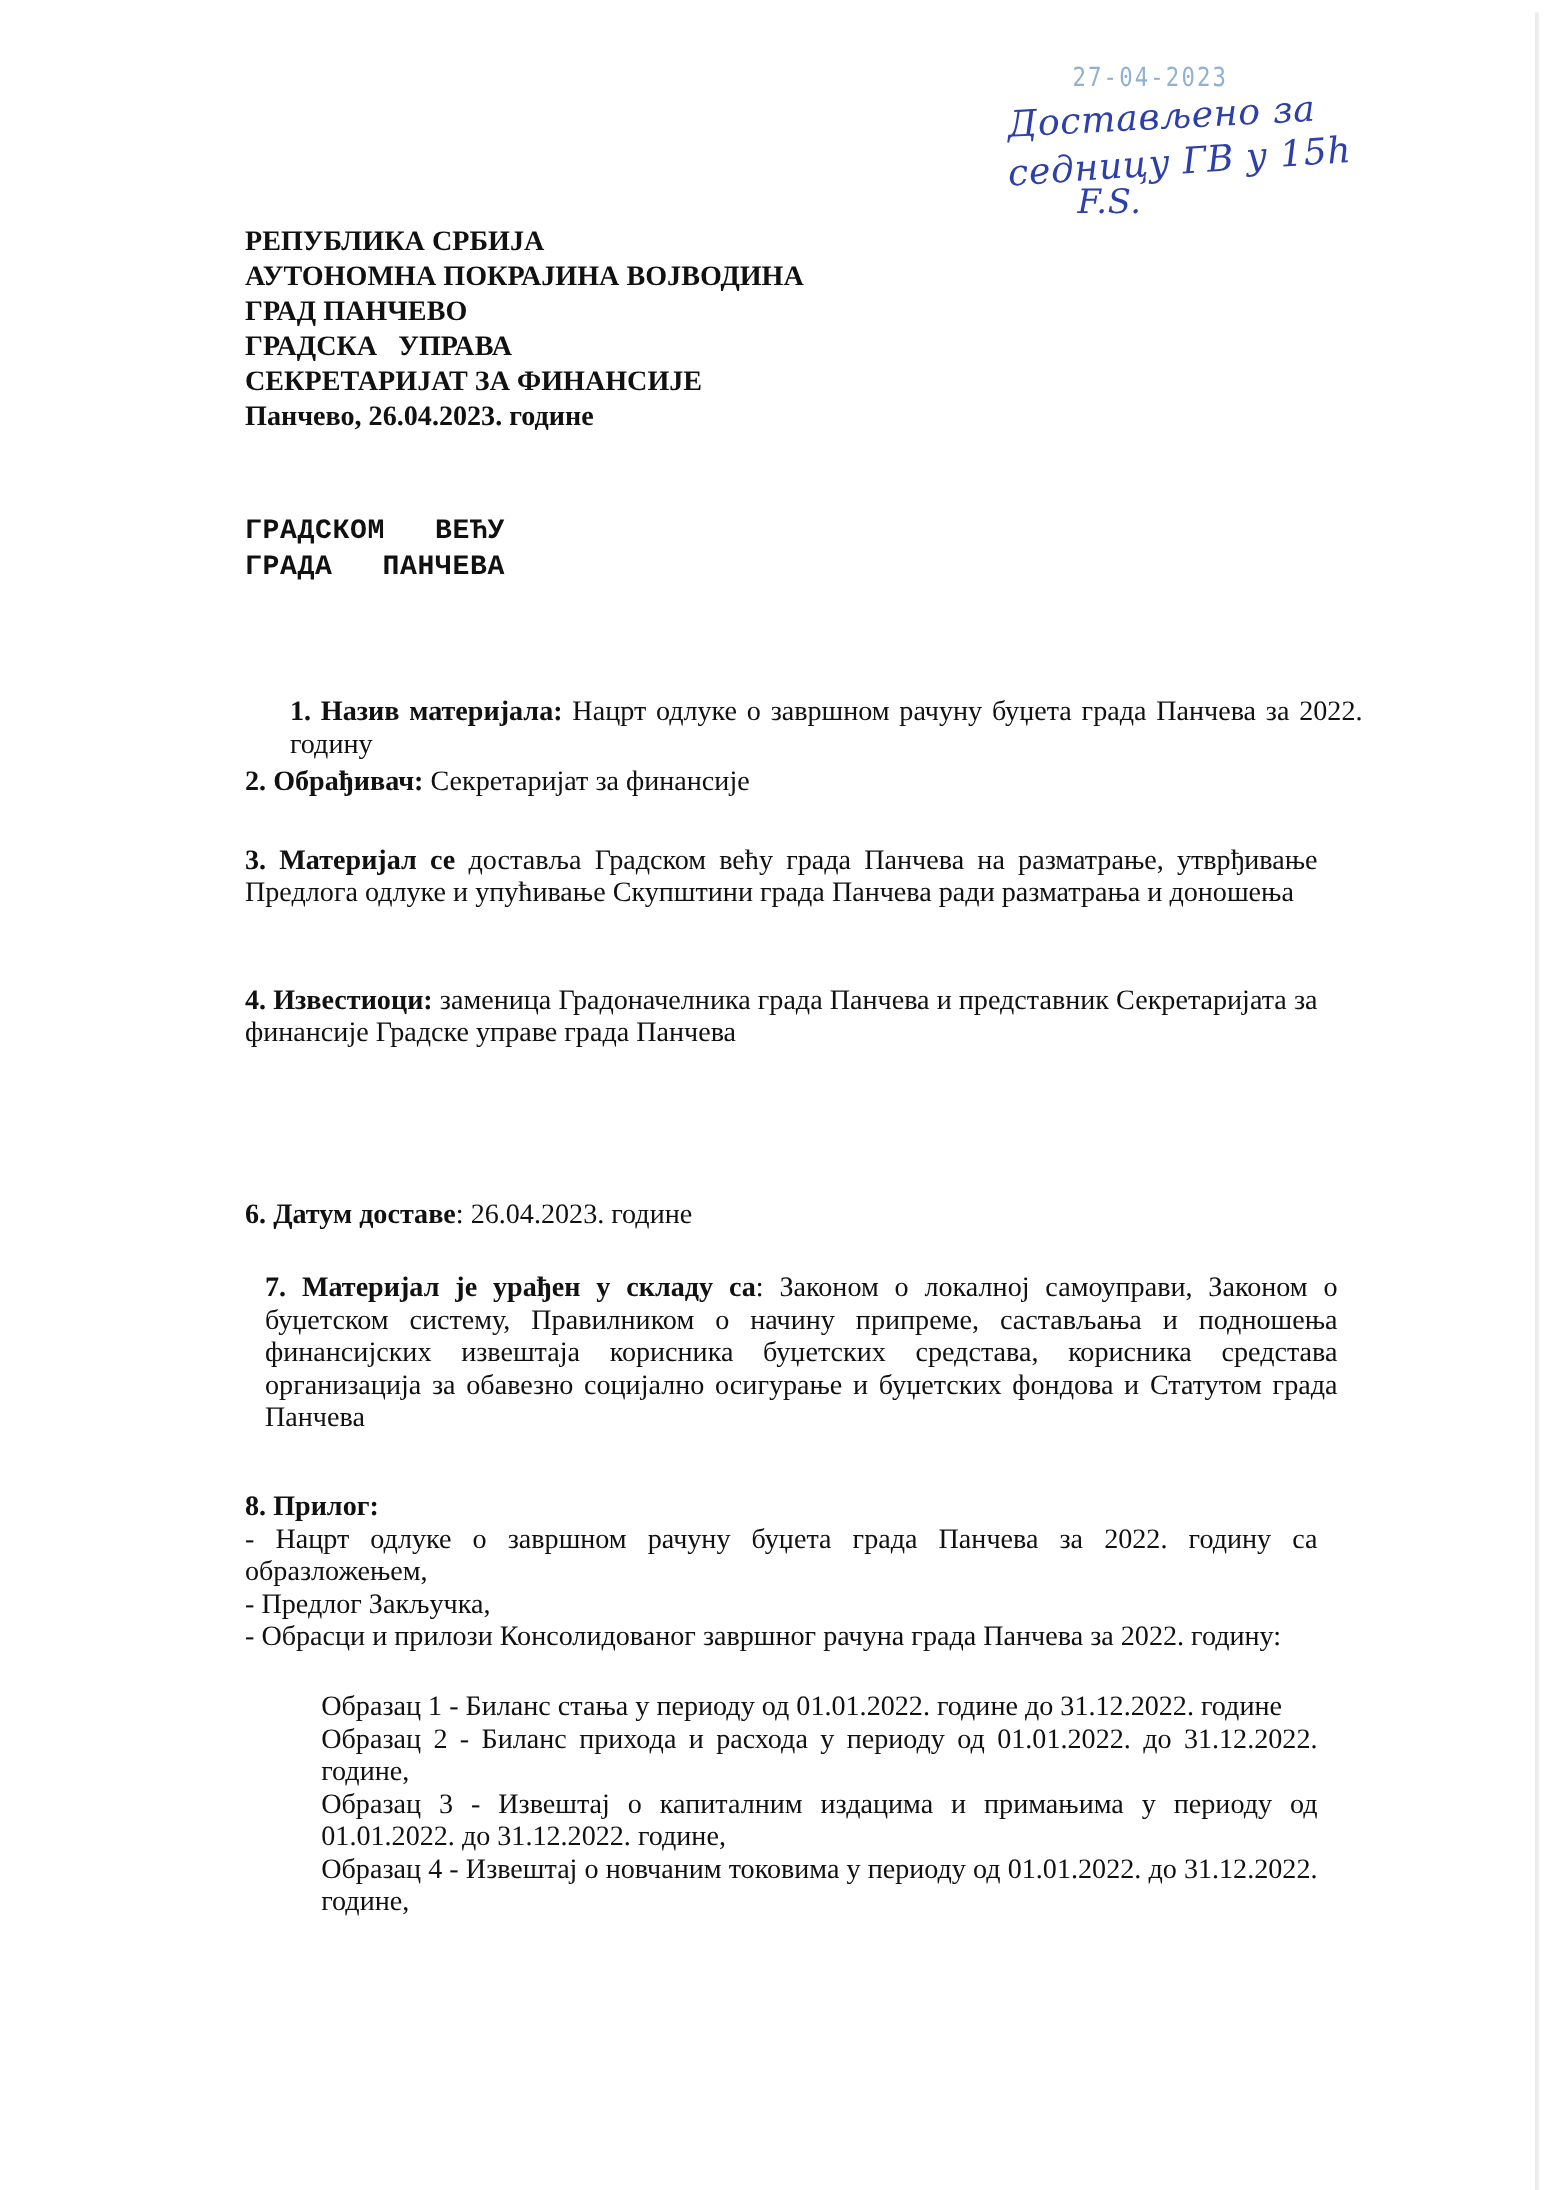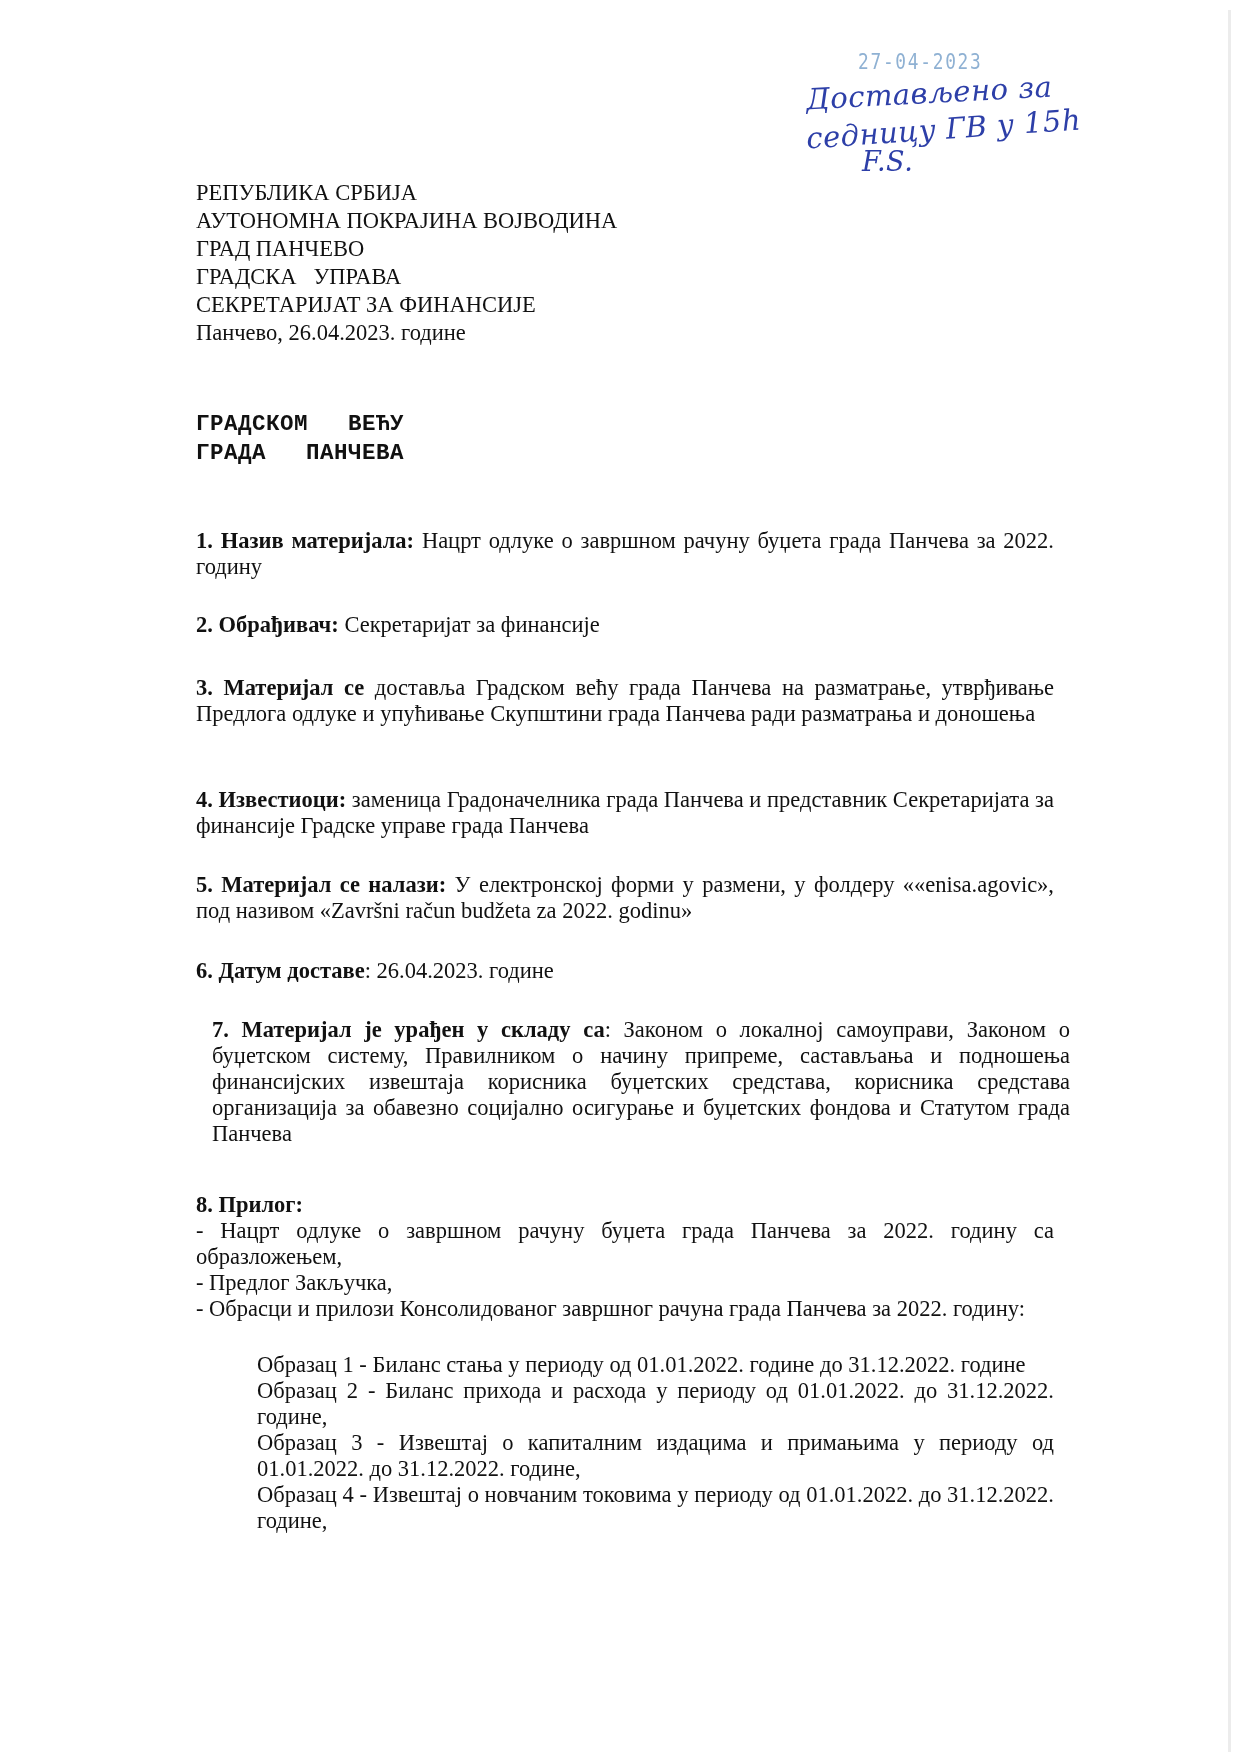--- a/index.html
+++ b/index.html
@@ -11,31 +11,31 @@
   
   .stamp-date { position: absolute; left: 858px; top: 50px; font-family: "DejaVu Sans Mono", monospace;
                 font-size: 21px; color: #8fb1d3; letter-spacing: 2px; transform: scaleX(0.85); transform-origin: left; }
   .hand { position: absolute; color: #2d3fa8; font-family: "DejaVu Serif", serif; font-style: italic;
           font-size: 29px; white-space: nowrap; letter-spacing: 0.5px; }
   .hand.l1 { left: 806px; top: 76px; transform: rotate(-3deg); }
   .hand.l2 { left: 806px; top: 112px; transform: rotate(-4deg); }
   .hand.l3 { left: 862px; top: 146px; font-size: 27px; text-align: right; }
 
   
-  .header { position: absolute; left: 196px; top: 179px; font-weight: normal; font-size: 22.5px; line-height: 28px; }
+  .header { position: absolute; left: 196px; top: 179px; font-weight: bold; font-size: 22.5px; line-height: 28px; }
   .header div { white-space: pre; }
   .addressee { position: absolute; left: 196px; top: 410px; font-weight: bold; font-size: 22.5px; line-height: 29px;
                letter-spacing: 0.5px; font-family: Liberation Mono, monospace; }
   .addressee div { white-space: pre; word-spacing: 6px; }
 
   
   .item { position: absolute; left: 196px; width: 858px; font-size: 22.5px; line-height: 26px;
           text-align: justify; }
   .item b { font-weight: bold; }
-  .i1 { top: 528px; }
+  .i1 { top: 556px; margin-left: 36px; }
   .i2 { top: 612px; }
   .i3 { top: 675px; }
   .i4 { top: 787px; }
   .i5 { top: 872px; }
   .i6 { top: 958px; }
   .i7 { top: 1017px; margin-left: 16px; }
   .i8 { top: 1192px; }
   .i8 .sub { text-align: justify; }
   .forms { position: absolute; left: 257px; width: 797px; top: 1352px; font-size: 22.5px; line-height: 26px; text-align: justify; }
   .forms div { margin: 0; }
@@ -70,23 +70,20 @@
   </div>
   <div class="item i2">
     <b>2. Обрађивач:</b><span> Секретаријат за финансије</span>
   </div>
   <div class="item i3">
     <b>3. Материјал се</b><span> доставља Градском већу града Панчева на разматрање, утврђивање Предлога одлуке  и упућивање Скупштини града Панчева   ради разматрања и доношења</span>
   </div>
   <div class="item i4">
     <b>4. Известиоци:</b><span> заменица Градоначелника града Панчева и представник Секретаријата за финансије Градске управе града Панчева</span>
   </div>
-  <div class="item i5">
-    <b>5. Материјал се налази:</b><span> У електронској форми у размени, у фолдеру ««enisa.agovic»,  под називом «Završni račun budžeta za 2022. godinu»</span>
-  </div>
   <div class="item i6">
     <b>6. Датум доставе</b><span>: 26.04.2023. године</span>
   </div>
   <div class="item i7">
     <b>7. Материјал је урађен у складу са</b><span>: Законом о локалној самоуправи,  Законом о буџетском систему, Правилником  о начину припреме, састављања и подношења финансијских извештаја корисника буџетских средстава, корисника средстава организација за  обавезно социјално осигурање и буџетских фондова и  Статутом града Панчева</span>
   </div>
 
   <div class="item i8">
     <b>8. Прилог:</b>
     <div class="sub">-   Нацрт одлуке о завршном рачуну буџета града Панчева за 2022. годину са образложењем,</div>

